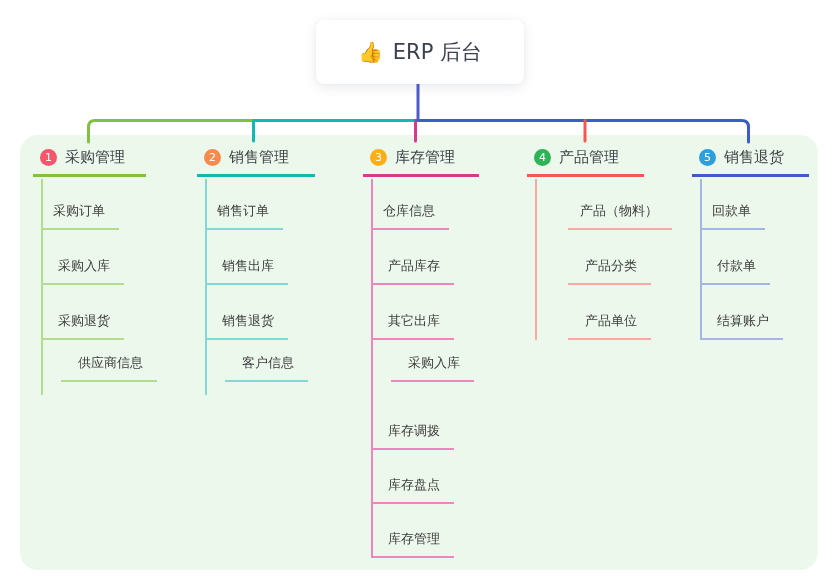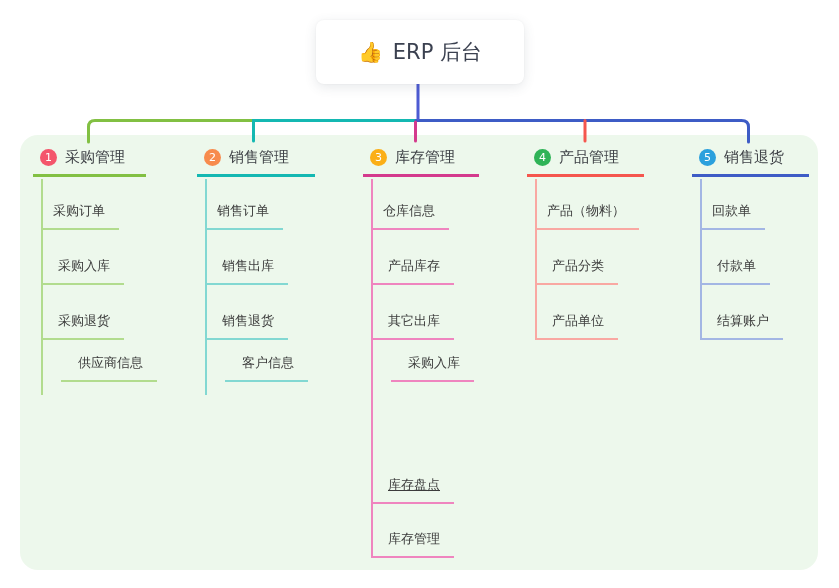--- a/index.html
+++ b/index.html
@@ -53,24 +53,24 @@
   .b4 .vline{height:161px;background:#f9a8a2;}
   .b5 .vline{height:161px;background:#a3b6e4;}
 
   
   .child{position:absolute;left:8px;height:20px;padding:0 14px 6px 17px;
          border-bottom:2px solid #ccc;white-space:nowrap;font-size:13px;color:#3c3c3c;
          display:inline-block;cursor:pointer;}
   .b1 .child{border-color:#b2dc8e;}
   .b2 .child{border-color:#82d8d2;}
   .b3 .child{border-color:#ef85bf;}
-  .b4 .child{border-color:#f9a8a2;}
+  .b4 .child{border-color:#f9a8a2;margin-left:33px;}
   .b5 .child{border-color:#a3b6e4;}
   .r0{top:54px;padding-left:12px;} .r1{top:109px;} .r2{top:164px;text-align:right;} .r3{top:206px;margin-left:20px;}
-  .r4{top:274px;} .r5{top:328px;text-decoration:underline;} .r6{top:382px;}
+  .r4{top:274px;} .r5{top:328px;} .r6{top:382px;}
 </style>
 </head>
 <body>
 
 <div class="canvas">
 
   <div class="panel"></div>
 
   <svg class="connectors" width="839" height="588" viewBox="0 0 839 588">
     <path d="M88.5,142 V127 Q88.5,120.5 95,120.5 H254" stroke="#82c043" stroke-width="3" fill="none" stroke-linecap="round"></path>
@@ -113,20 +113,21 @@
   <div class="branch b3">
     <div class="btitle">
       <span class="badge">3</span>
       <span>库存管理</span>
     </div>
     <div class="vline"></div>
     <div class="child r0">仓库信息</div>
     <div class="child r1">产品库存</div>
     <div class="child r2">其它出库</div>
     <div class="child r3">采购入库</div>
+    <div class="child r4">库存调拨</div>
     <div class="child r5">库存盘点</div>
     <div class="child r6">库存管理</div>
   </div>
 
   <div class="branch b4">
     <div class="btitle">
       <span class="badge">4</span>
       <span>产品管理</span>
     </div>
     <div class="vline"></div>

